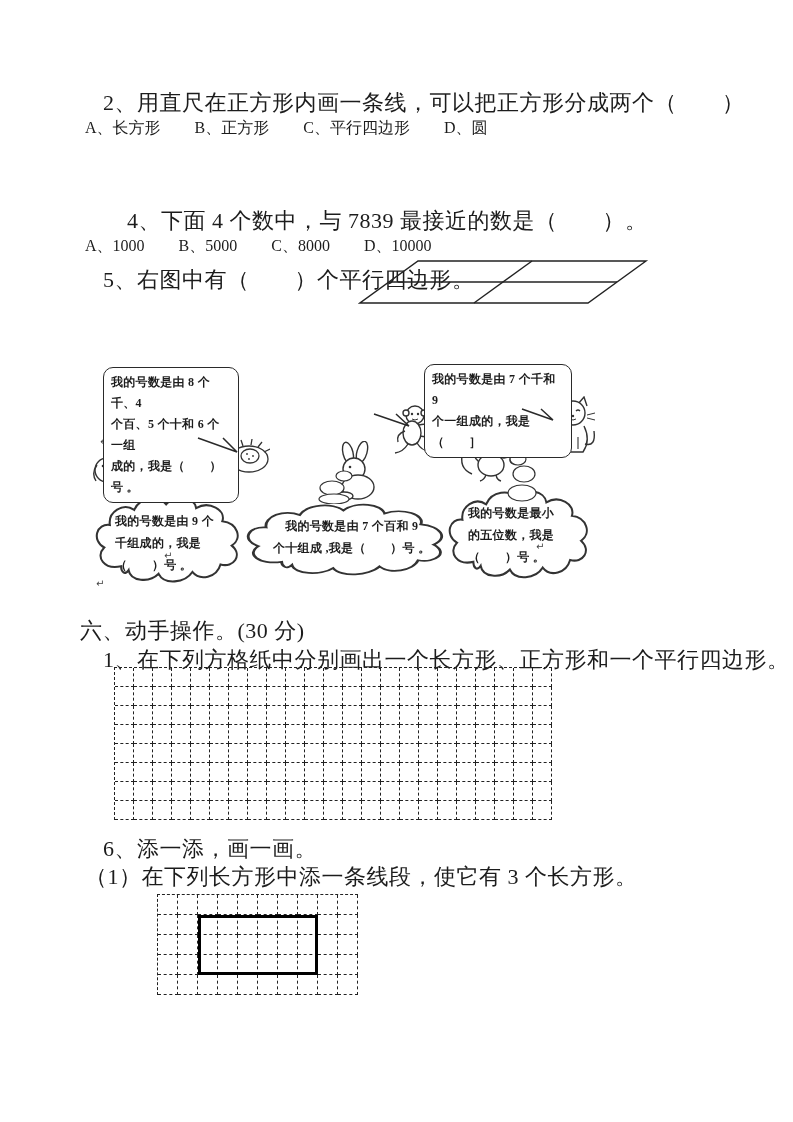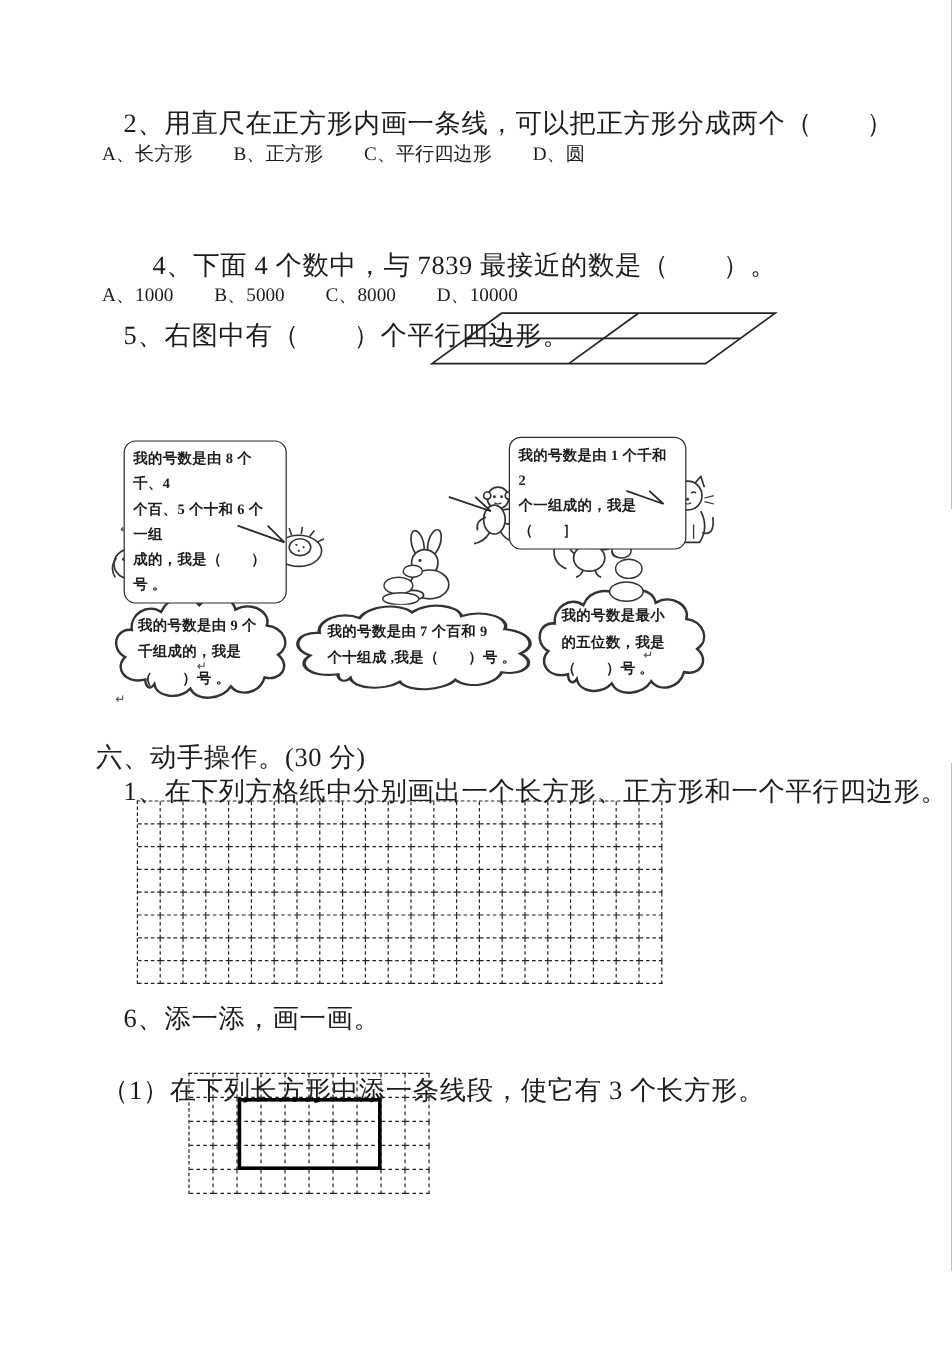--- a/index.html
+++ b/index.html
@@ -71,21 +71,21 @@
 个百、5 个十和 6 个一组
 成的，我是（　　）号 。</div>
   <svg class="tail" style="left:196px; top:437px;" width="44" height="17" viewBox="0 0 44 17">
     <path d="M2,1 L41,15 L27,1" fill="#fff" stroke="#2a2a2a" stroke-width="1.5"></path>
   </svg>
 
   <svg class="tail" style="left:372px; top:413px;" width="40" height="15" viewBox="0 0 40 15">
     <path d="M2,1 L37,13 L24,1" fill="#fff" stroke="#2a2a2a" stroke-width="1.5"></path>
   </svg>
 
-  <div class="bubble" style="left:424px; top:364px; width:132px;">我的号数是由 1 个千和 2
+  <div class="bubble" style="left:424px; top:364px; width:132px;">我的号数是由 7 个千和 9
 个一组成的，我是（　　］</div>
   <svg class="tail" style="left:520px; top:408px;" width="36" height="14" viewBox="0 0 36 14">
     <path d="M2,1 L33,12 L21,1" fill="#fff" stroke="#2a2a2a" stroke-width="1.5"></path>
   </svg>
 
   <svg class="animal" style="left:92px; top:445px;" width="62" height="58" viewBox="0 0 62 58">
     <g fill="#fff" stroke="#333" stroke-width="1.4">
       <ellipse cx="37" cy="33" rx="23" ry="17"></ellipse>
       <circle cx="15" cy="25" r="12"></circle>
       <ellipse cx="21" cy="26" rx="7" ry="9"></ellipse>
@@ -190,21 +190,21 @@
 
   <div class="cloud" style="left:93px; top:493px; width:150px; height:94px;">
     <svg viewBox="0 0 160 100" preserveAspectRatio="none">
       <path d="M30,78 C12,82 2,68 12,58 C-2,50 4,32 18,34 C16,20 32,10 44,18 C50,4 70,2 78,12 C88,0 108,4 110,16 C124,8 142,18 138,30 C154,32 160,48 148,56 C160,66 150,80 136,76 C132,90 114,94 106,84 C98,96 76,98 70,86 C60,96 40,94 38,82 C34,88 30,84 30,78 Z" fill="#fff" stroke="#333" stroke-width="2.2"></path>
     </svg>
     <div class="ctext" style="left:22px; top:17px;">我的号数是由 9 个
 千组成的，我是
 （　　）号 。</div>
   </div>
 
-  <div class="cloud" style="left:243px; top:501px; width:206px; height:78px;">
+  <div class="cloud" style="left:243px; top:501px; width:206px; height:78px;text-align:center;">
     <svg viewBox="0 0 160 100" preserveAspectRatio="none">
       <path d="M30,78 C12,82 2,68 12,58 C-2,50 4,32 18,34 C16,20 32,10 44,18 C50,4 70,2 78,12 C88,0 108,4 110,16 C124,8 142,18 138,30 C154,32 160,48 148,56 C160,66 150,80 136,76 C132,90 114,94 106,84 C98,96 76,98 70,86 C60,96 40,94 38,82 C34,88 30,84 30,78 Z" fill="#fff" stroke="#333" stroke-width="2.2"></path>
     </svg>
     <div class="ctext" style="left:30px; top:14px;">我的号数是由 7 个百和 9
 个十组成 ,我是（　　）号 。</div>
   </div>
 
   <div class="cloud" style="left:446px; top:487px; width:146px; height:96px;">
     <svg viewBox="0 0 160 100" preserveAspectRatio="none">
       <path d="M30,78 C12,82 2,68 12,58 C-2,50 4,32 18,34 C16,20 32,10 44,18 C50,4 70,2 78,12 C88,0 108,4 110,16 C124,8 142,18 138,30 C154,32 160,48 148,56 C160,66 150,80 136,76 C132,90 114,94 106,84 C98,96 76,98 70,86 C60,96 40,94 38,82 C34,88 30,84 30,78 Z" fill="#fff" stroke="#333" stroke-width="2.2"></path>
@@ -403,21 +403,21 @@
       <div class="gcell" style="left: 304px; top: 133px; width: 19px; height: 19px;"></div>
       <div class="gcell" style="left: 323px; top: 133px; width: 19px; height: 19px;"></div>
       <div class="gcell" style="left: 342px; top: 133px; width: 19px; height: 19px;"></div>
       <div class="gcell" style="left: 361px; top: 133px; width: 19px; height: 19px;"></div>
       <div class="gcell" style="left: 380px; top: 133px; width: 19px; height: 19px;"></div>
       <div class="gcell" style="left: 399px; top: 133px; width: 19px; height: 19px;"></div>
       <div class="gcell" style="left: 418px; top: 133px; width: 19px; height: 19px;"></div>
     </div>
 
   <div class="t" style="left:103px; top:834px;">6、添一添，画一画。</div>
-  <div class="t" style="left:85px; top:862px;margin-top:32px;">（1）在下列长方形中添一条线段，使它有 3 个长方形。</div>
+  <div class="t" style="left:85px; top:862px;">（1）在下列长方形中添一条线段，使它有 3 个长方形。</div>
 
   <div class="dgrid" style="left: 157px; top: 894px; width: 200px; height: 100px;">
       <div class="gcell" style="left: 0px; top: 0px; width: 20px; height: 20px;"></div>
       <div class="gcell" style="left: 20px; top: 0px; width: 20px; height: 20px;"></div>
       <div class="gcell" style="left: 40px; top: 0px; width: 20px; height: 20px;"></div>
       <div class="gcell" style="left: 60px; top: 0px; width: 20px; height: 20px;"></div>
       <div class="gcell" style="left: 80px; top: 0px; width: 20px; height: 20px;"></div>
       <div class="gcell" style="left: 100px; top: 0px; width: 20px; height: 20px;"></div>
       <div class="gcell" style="left: 120px; top: 0px; width: 20px; height: 20px;"></div>
       <div class="gcell" style="left: 140px; top: 0px; width: 20px; height: 20px;"></div>

